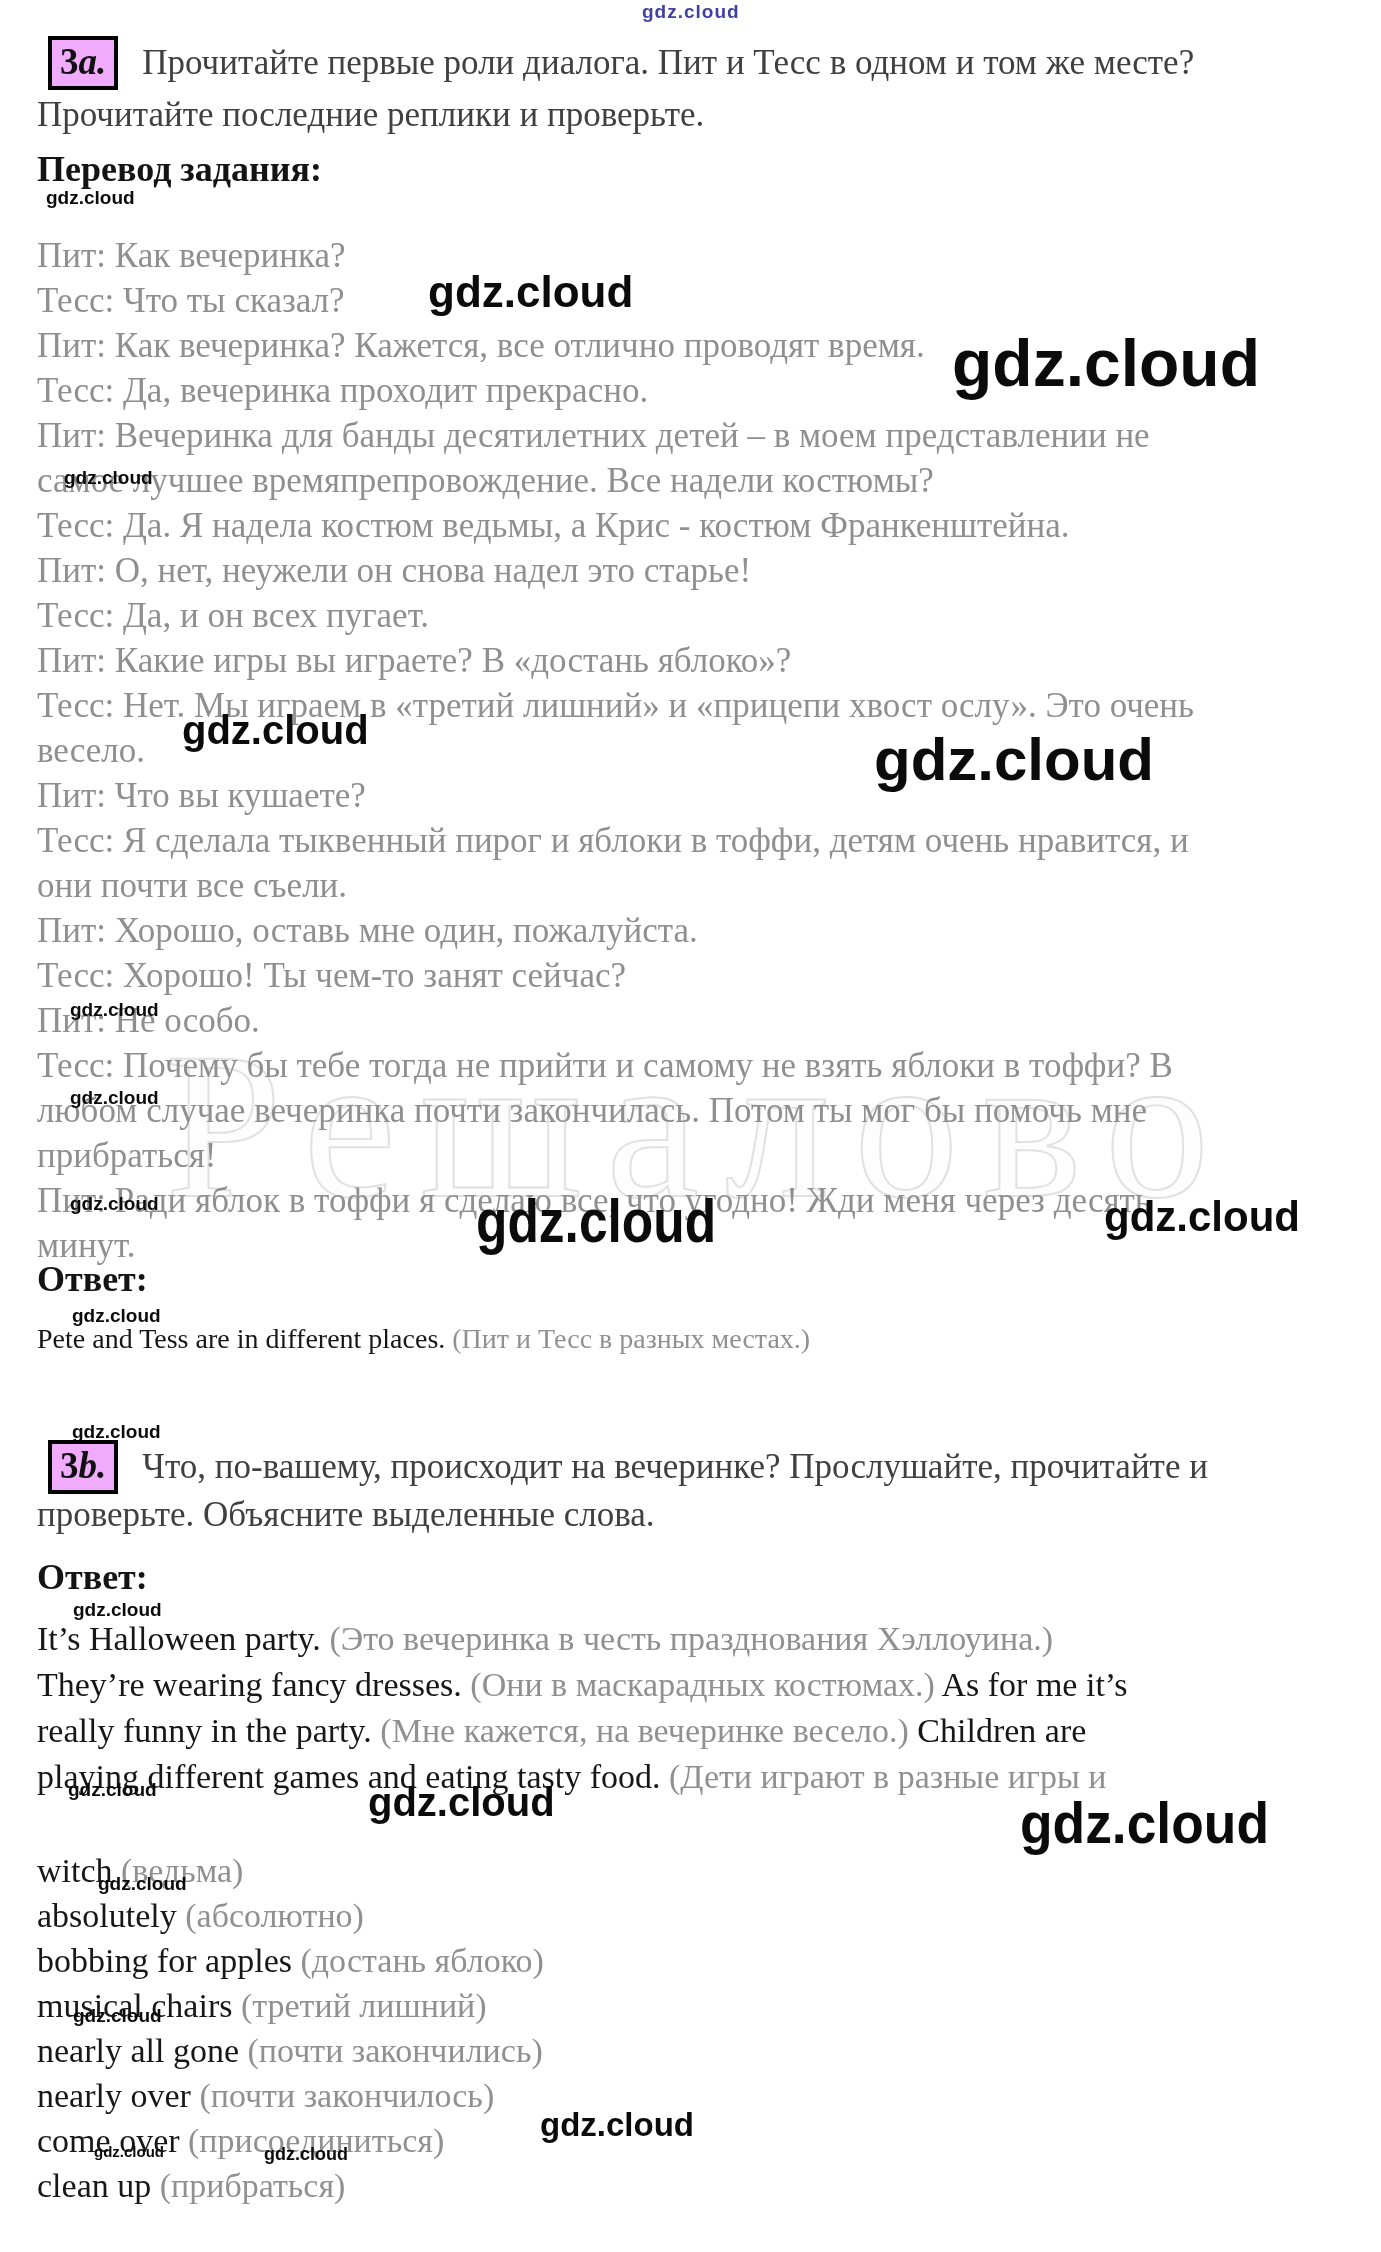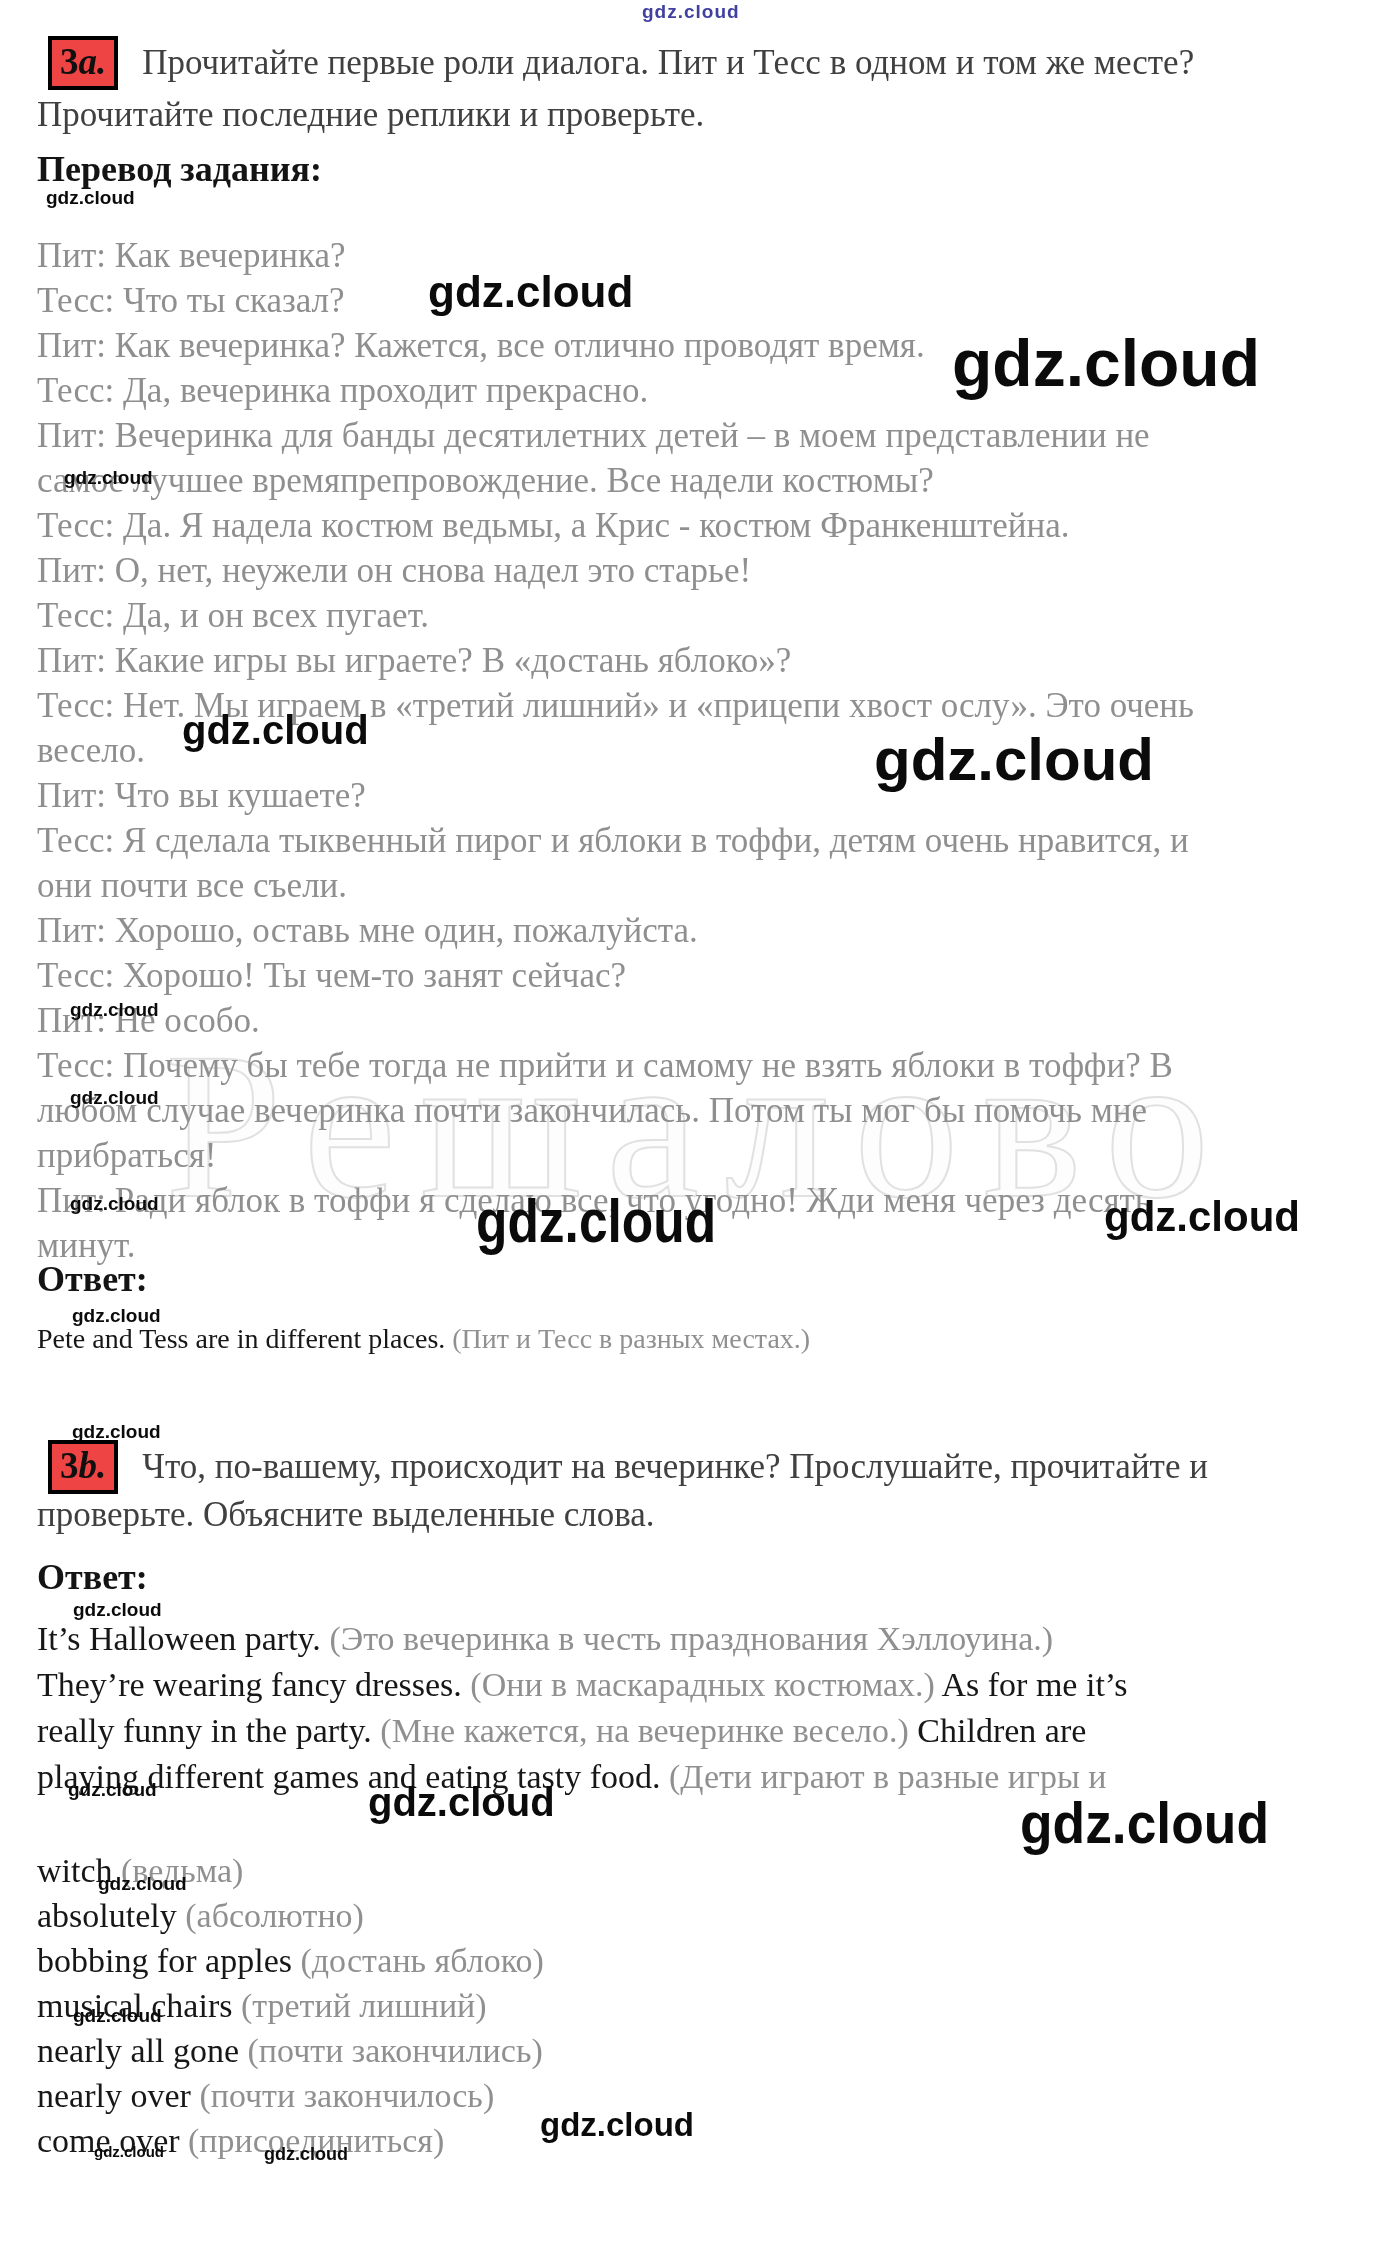--- a/index.html
+++ b/index.html
@@ -9,21 +9,21 @@
   }
   .gray{color:#909090;}
   .black{color:#171717;}
   .abs{position:absolute;white-space:pre;}
   
   .head{position:absolute;left:37px;margin:0;font-size:36px;font-weight:bold;color:#141414;white-space:pre;}
   
   .taskrow{position:absolute;display:flex;align-items:center;gap:24px;}
   .numbox{
     border:4px solid #000;padding:1px 8px 3px 8px;display:inline-block;
-    font-size:37px;font-weight:bold;color:#101010;line-height:42px;background:#ef4444;
+    font-size:37px;font-weight:bold;color:#101010;line-height:42px;background:#f0abfc;
   }
   .numbox .it{font-style:italic;}
   .taskline{font-size:35px;color:#404040;white-space:pre;}
   
   .dialogue{
     position:absolute;left:37px;top:211px;width:1344px;
     font-size:35px;line-height:45px;color:#8f8f8f;white-space:pre;margin-top:22px;
   }
   
   .ansline{position:absolute;left:37px;font-size:28px;line-height:46px;white-space:pre;}
@@ -125,20 +125,21 @@
   <span class="wm abs" style="left:1020px;top:1794px;font-size:58px;transform:scaleX(.92);transform-origin:left top;">gdz.cloud</span>
 
   <div class="vocab">
     <div><span class="black">witch</span><span class="gray"> (ведьма)</span></div>
     <div><span class="black">absolutely</span><span class="gray"> (абсолютно)</span></div>
     <div><span class="black">bobbing for apples</span><span class="gray"> (достань яблоко)</span></div>
     <div><span class="black">musical chairs</span><span class="gray"> (третий лишний)</span></div>
     <div><span class="black">nearly all gone</span><span class="gray"> (почти закончились)</span></div>
     <div><span class="black">nearly over</span><span class="gray"> (почти закончилось)</span></div>
     <div><span class="black">come over</span><span class="gray"> (присоединиться)</span></div>
+    <div><span class="black">clean up</span><span class="gray"> (прибраться)</span></div>
   </div>
 
   <span class="wm wm-tiny abs" style="left:98px;top:1874px;">gdz.cloud</span>
   <span class="wm wm-tiny abs" style="left:73px;top:2006px;">gdz.cloud</span>
   <span class="wm abs" style="left:540px;top:2108px;font-size:33px;">gdz.cloud</span>
   <span class="wm wm-tiny abs" style="left:94px;top:2144px;font-size:15px;">gdz.cloud</span>
   <span class="wm wm-tiny abs" style="left:264px;top:2145px;font-size:18px;">gdz.cloud</span>
 
 </div>
 

